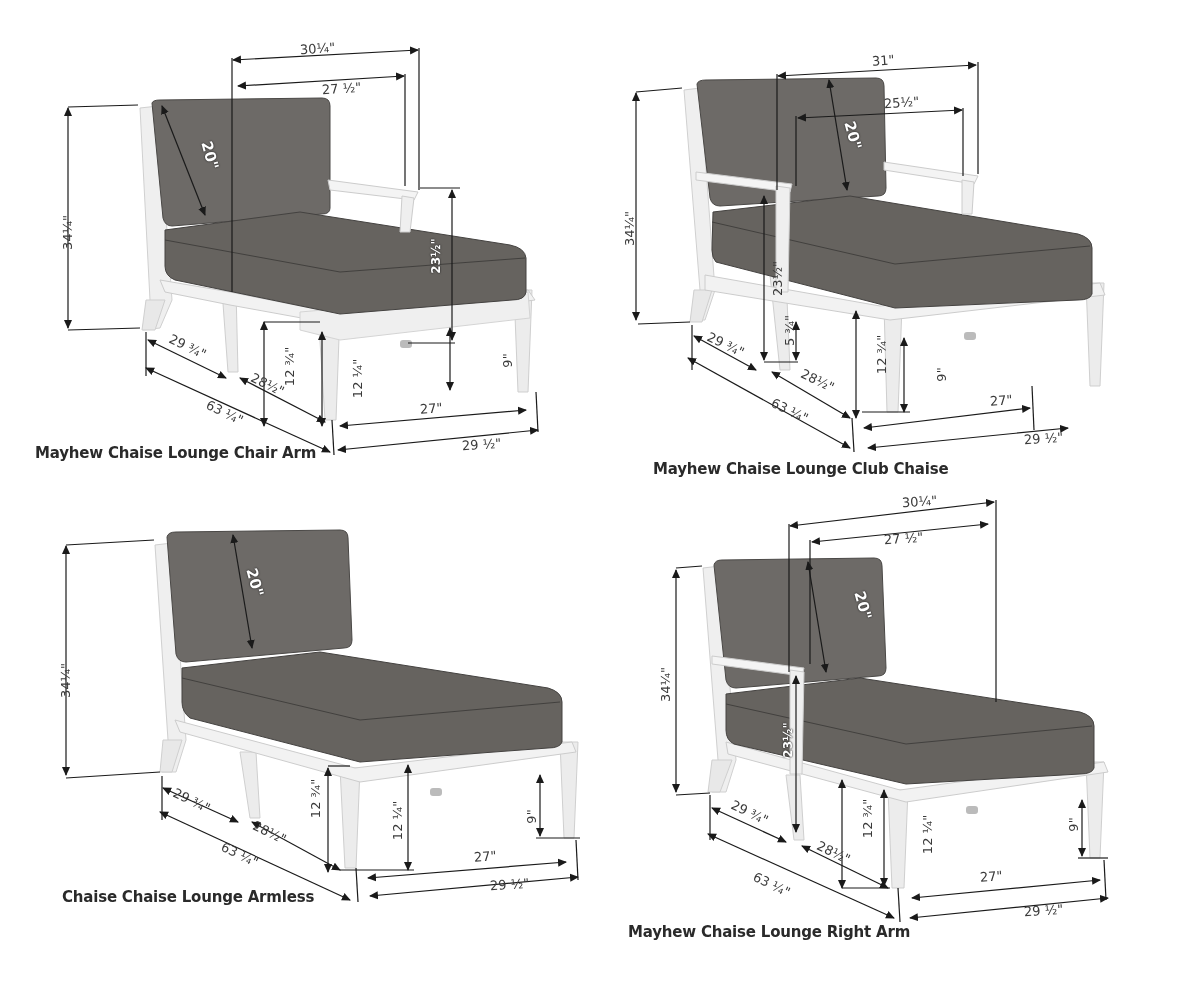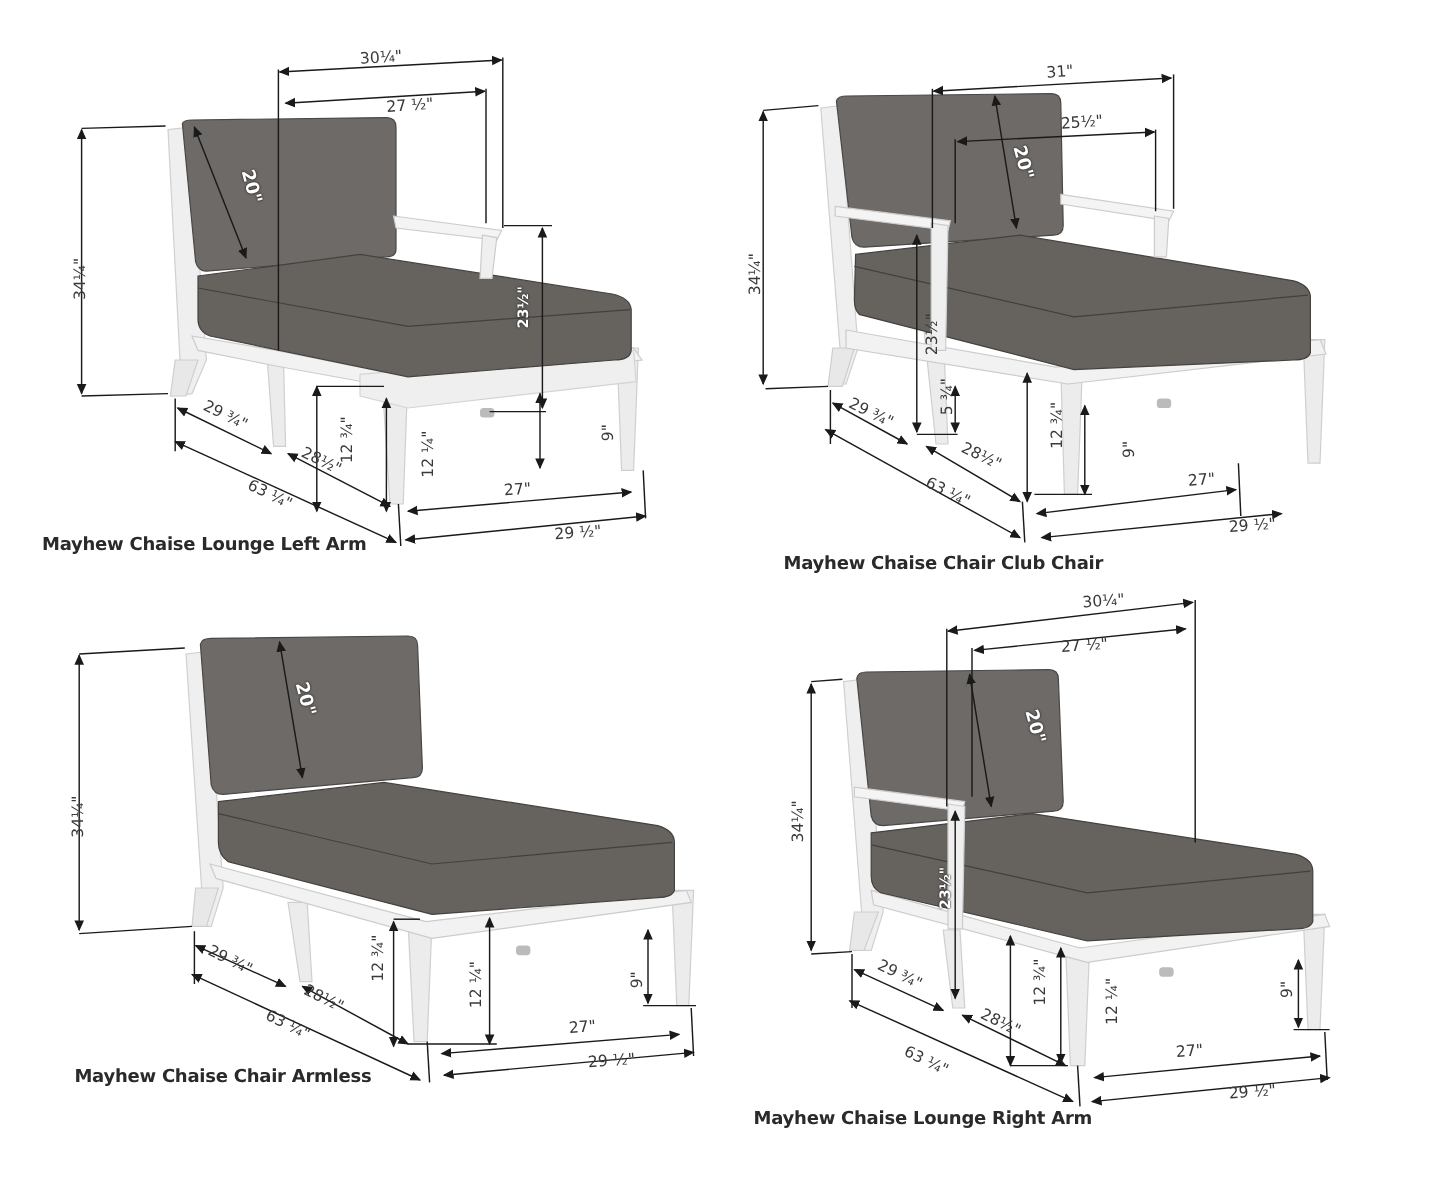--- a/index.html
+++ b/index.html
@@ -205,52 +205,52 @@
     <span class="dim rot-90" style="left:50px;top:226px;">34¼"</span>
     <span class="dim onfabric rot-90" style="left:418px;top:250px;font-size:12px;">23½"</span>
     <span class="dim rot-diag" style="left:168px;top:340px;">29 ¾"</span>
     <span class="dim rot-diag" style="left:250px;top:378px;">28½"</span>
     <span class="dim rot-90" style="left:270px;top:360px;">12 ¾"</span>
     <span class="dim rot-90" style="left:338px;top:372px;">12 ¼"</span>
     <span class="dim rot-90" style="left:500px;top:354px;">9"</span>
     <span class="dim rot-small" style="left:420px;top:402px;">27"</span>
     <span class="dim rot-diag" style="left:205px;top:406px;">63 ¼"</span>
     <span class="dim rot-small" style="left:462px;top:438px;">29 ½"</span>
-    <div class="caption" style="left:35px;top:444px;">Mayhew Chaise Lounge Left Arm</div>
+    <div class="caption" style="left:35px;top:444px;">Mayhew Chaise Lounge Chair Arm</div>
   </div>
 
   <div class="panel">
     <span class="dim rot-small" style="left:872px;top:54px;">31"</span>
     <span class="dim rot-small" style="left:884px;top:96px;">25½"</span>
     <span class="dim onfabric rot-70" style="left:838px;top:128px;font-size:15px;">20"</span>
     <span class="dim rot-90" style="left:612px;top:222px;">34¼"</span>
     <span class="dim rot-90" style="left:760px;top:272px;">23½"</span>
     <span class="dim rot-90" style="left:774px;top:324px;">5 ¾"</span>
     <span class="dim rot-diag" style="left:706px;top:338px;">29 ¾"</span>
     <span class="dim rot-diag" style="left:800px;top:374px;">28½"</span>
     <span class="dim rot-90" style="left:862px;top:348px;">12 ¾"</span>
     <span class="dim rot-90" style="left:934px;top:368px;">9"</span>
     <span class="dim rot-small" style="left:990px;top:394px;">27"</span>
     <span class="dim rot-diag" style="left:770px;top:404px;">63 ¼"</span>
     <span class="dim rot-small" style="left:1024px;top:432px;">29 ½"</span>
-    <div class="caption" style="left:653px;top:460px;">Mayhew Chaise Chair Club Chair</div>
+    <div class="caption" style="left:653px;top:460px;">Mayhew Chaise Lounge Club Chaise</div>
   </div>
 
   <div class="panel">
     <span class="dim onfabric rot-70" style="left:240px;top:575px;font-size:15px;">20"</span>
     <span class="dim rot-90" style="left:48px;top:674px;">34¼"</span>
     <span class="dim rot-diag" style="left:172px;top:794px;">29 ¾"</span>
     <span class="dim rot-diag" style="left:252px;top:826px;">28½"</span>
     <span class="dim rot-90" style="left:296px;top:792px;">12 ¾"</span>
     <span class="dim rot-90" style="left:378px;top:814px;">12 ¼"</span>
     <span class="dim rot-90" style="left:524px;top:810px;">9"</span>
     <span class="dim rot-small" style="left:474px;top:850px;">27"</span>
     <span class="dim rot-diag" style="left:220px;top:848px;">63 ¼"</span>
     <span class="dim rot-small" style="left:490px;top:878px;">29 ½"</span>
-    <div class="caption" style="left:62px;top:888px;">Mayhew Chaise Chair Armless</div>
+    <div class="caption" style="left:62px;top:888px;">Chaise Chaise Lounge Armless</div>
   </div>
 
   <div class="panel">
     <span class="dim rot-small" style="left:902px;top:495px;">30¼"</span>
     <span class="dim rot-small" style="left:884px;top:532px;">27 ½"</span>
     <span class="dim onfabric rot-70" style="left:848px;top:598px;font-size:15px;">20"</span>
     <span class="dim rot-90" style="left:648px;top:678px;">34¼"</span>
     <span class="dim onfabric rot-90" style="left:770px;top:734px;font-size:12px;">23½"</span>
     <span class="dim rot-diag" style="left:730px;top:806px;">29 ¾"</span>
     <span class="dim rot-diag" style="left:816px;top:846px;">28½"</span>

